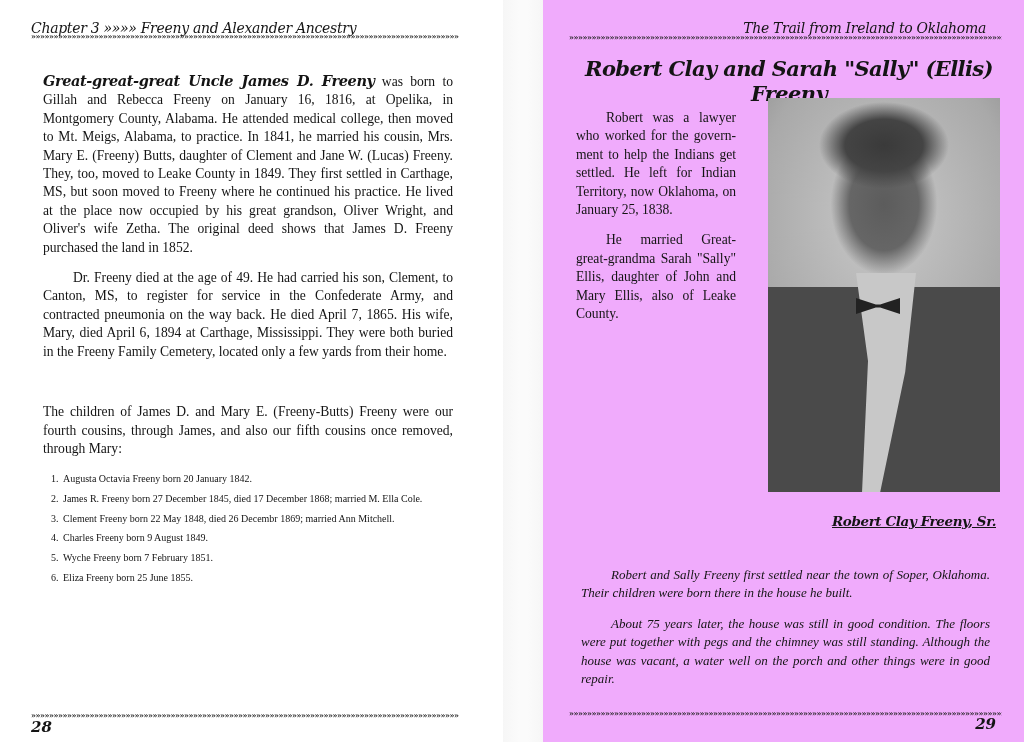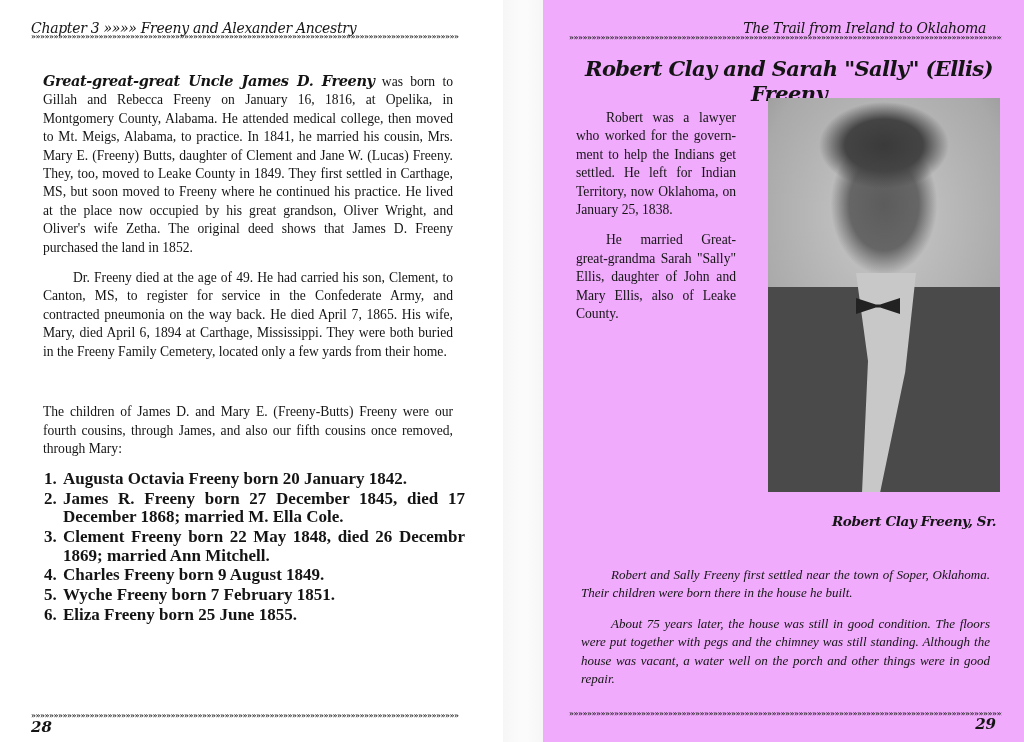--- a/index.html
+++ b/index.html
@@ -49,21 +49,21 @@
   .lead-in {
     font-family: "DejaVu Serif", serif; font-style: italic; font-weight: bold;
     font-size: 14.5px; letter-spacing: -0.4px;
   }
   p { margin: 12px; }
   .indent { text-indent: 30px; }
   .gap { height: 18px; }
 
   ol.children {
     margin: 6px 0 0 0; padding: 0 0 0 30px;
-    font-size: 17px; line-height: 18.4px; font-weight: bold;
+    font-size: 10px; line-height: 18.4px;
   }
   ol.children li { padding-left: 2px; margin-bottom: 1.3px; text-align: justify; }
 
   .article-title {
     position: absolute; left: 36px; top: 56px; width: 420px;
     font-size: 21px; font-style: italic; font-weight: bold;
     font-family: "DejaVu Serif", serif; letter-spacing: -0.6px;
     text-align: center;
   }
   .side-column {
@@ -87,21 +87,21 @@
     clip-path: polygon(0 0, 100% 0, 82% 45%, 40% 100%, 10% 100%, 20% 40%);
   }
   .photo .tie {
     position: absolute; left: 88px; top: 200px; width: 44px; height: 16px;
     background: #222;
     clip-path: polygon(0 0, 45% 40%, 55% 40%, 100% 0, 100% 100%, 55% 60%, 45% 60%, 0 100%);
   }
   .photo-caption {
     position: absolute; right: 28px; top: 513px;
     font-size: 13.5px; font-style: italic; font-weight: bold;
-    font-family: "DejaVu Serif", serif; letter-spacing: -0.4px;
+    font-family: "DejaVu Serif", serif; letter-spacing: -0.4px; text-decoration: underline;
   }
   .right .lower-text {
     position: absolute; left: 26px; top: 554px; width: 433px;
     font-size: 13px; line-height: 18.4px; text-align: justify; font-style: italic;
   }
 </style>
 </head>
 <body>
 
 <div class="spread">

